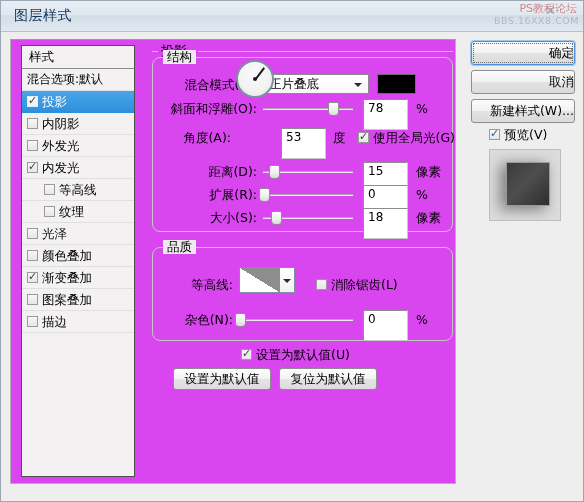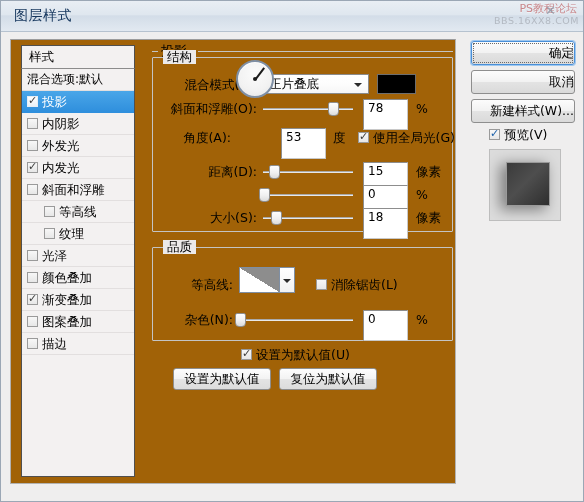--- a/index.html
+++ b/index.html
@@ -73,21 +73,21 @@
     line-height: 15px;
     text-align: center;
     opacity: .85;
   }
 
   
   #body-area {
     position: absolute;
     left: 9px; top: 38px;
     width: 446px; height: 445px;
-    background: #a16207;
+    background: #d946ef;
     border: 1px solid #b2b2b2;
     border-top-color: #9c9c9c;
   }
 
   
   #styles-panel {
     position: absolute;
     left: 10px; top: 5px;
     width: 114px; height: 432px;
   }
@@ -159,21 +159,21 @@
 
   
   #settings {
     position: absolute;
     left: 134px; top: 0px;
     width: 308px; height: 437px;
   }
   .group {
     position: absolute;
     border: 1px solid #c4c4c4;
-    border-radius: 1px;
+    border-radius: 8px;
   }
   .group-title {
     position: absolute;
     top: -8px; left: 10px;
     background: #eceaea;
     padding: 0 4px;
     font-size: 12.5px;
     line-height: 14px;
   }
   #shadow-title {
@@ -425,21 +425,20 @@
       <div id="styles-header">样式</div>
       <div id="styles-list">
         <div class="style-row blend">
           <span>混合选项:默认</span>
         </div>
         <div id="style-rows">
             <div class="style-row selected"><span class="cb checked-mark"></span><span>投影</span></div>
             <div class="style-row"><span class="cb"></span><span>内阴影</span></div>
             <div class="style-row"><span class="cb"></span><span>外发光</span></div>
             <div class="style-row"><span class="cb checked-mark"></span><span>内发光</span></div>
-            <div class="style-row"><span class="cb"></span><span>斜面和浮雕</span></div>
             <div class="style-row indent"><span class="cb"></span><span>等高线</span></div>
             <div class="style-row indent"><span class="cb"></span><span>纹理</span></div>
             <div class="style-row"><span class="cb"></span><span>光泽</span></div>
             <div class="style-row"><span class="cb"></span><span>颜色叠加</span></div>
             <div class="style-row"><span class="cb checked-mark"></span><span>渐变叠加</span></div>
             <div class="style-row"><span class="cb"></span><span>图案叠加</span></div>
             <div class="style-row"><span class="cb"></span><span>描边</span></div>
           </div>
       </div>
     </div>
@@ -480,20 +479,21 @@
         </div>
 
         <div class="lbl" style="left:6px; top:104px; width:98px;">距离(D):</div>
         <div class="slider" style="left:110px; top:106px; width:90px;">
           <div class="track"></div>
           <div class="knob" style="left:11px;"></div>
         </div>
         <div class="nbox" style="left:210px; top:104px; width:45px;">15</div>
         <div class="unit" style="left:263px; top:104px;">像素</div>
 
+        <div class="lbl" style="left:6px; top:127px; width:98px;">扩展(R):</div>
         <div class="slider" style="left:110px; top:129px; width:90px;">
           <div class="track"></div>
           <div class="knob" style="left:1px;"></div>
         </div>
         <div class="nbox" style="left:210px; top:127px; width:45px;">0</div>
         <div class="unit" style="left:263px; top:127px;">%</div>
 
         <div class="lbl" style="left:6px; top:150px; width:98px;">大小(S):</div>
         <div class="slider" style="left:110px; top:152px; width:90px;">
           <div class="track"></div>

